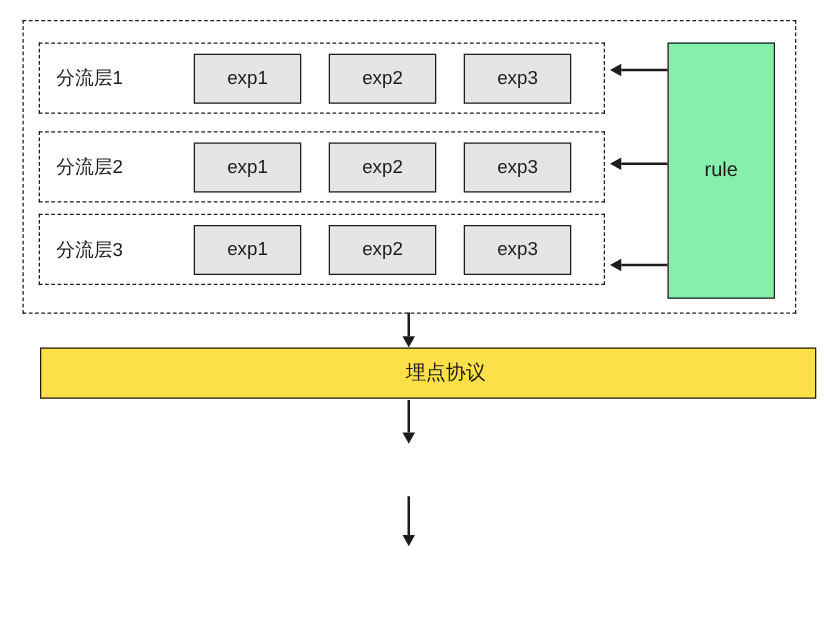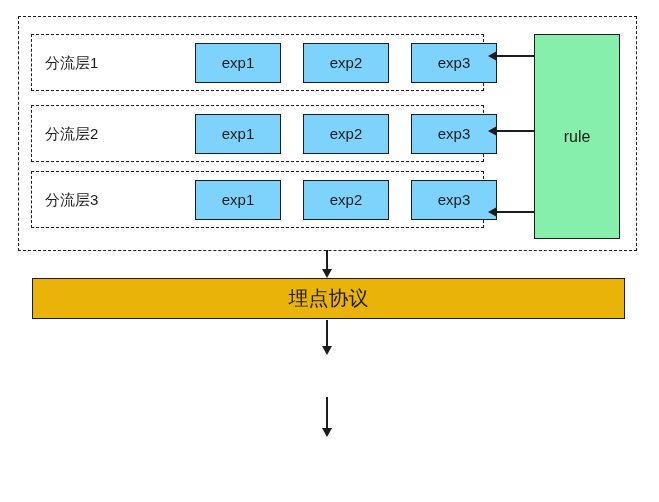--- a/index.html
+++ b/index.html
@@ -45,26 +45,25 @@
     font-size: 15px;
     white-space: nowrap;
   }
   .exp-box {
     position: absolute;
     top: 50%;
     transform: translateY(-50%);
     width: 84px;
     height: 38px;
     border: 1.5px solid #1c1c1c;
-    background: #7dd3fc;
+    background: #e5e5e5;
     display: flex;
     align-items: center;
     justify-content: center;
     font-size: 15px;
-    margin-left: 40px;
   }
   .exp-1 { left: 123px; }
   .exp-2 { left: 231px; }
   .exp-3 { left: 339px; }
   
   .dots {
     position: absolute;
     left: 12px;
     top: 140px;
     width: 451px;
@@ -128,25 +127,26 @@
   }
   .v-arrow.a1 { top: 250px; height: 19px; }
   .v-arrow.a2 { top: 320px; height: 26px; }
   .v-arrow.a3 { top: 397px; height: 31px; }
   
   .pipeline-box {
     position: absolute;
     left: 32px;
     width: 591px;
     border: 1.5px solid #1c1c1c;
-    background: #eab308;
+    background: #fde047;
     display: flex;
     align-items: center;
     justify-content: center;
-    font-size: 20px;
+    font-size: 16px;
+    padding-left: 28px;
   }
   .pipeline-box.p1 { top: 278px; height: 39px; }
   .pipeline-box.p2 { top: 355px; height: 38px; }
   .pipeline-box.p3 { top: 437px; height: 42px; }
 </style>
 </head>
 <body>
 
 <div class="canvas">
 

